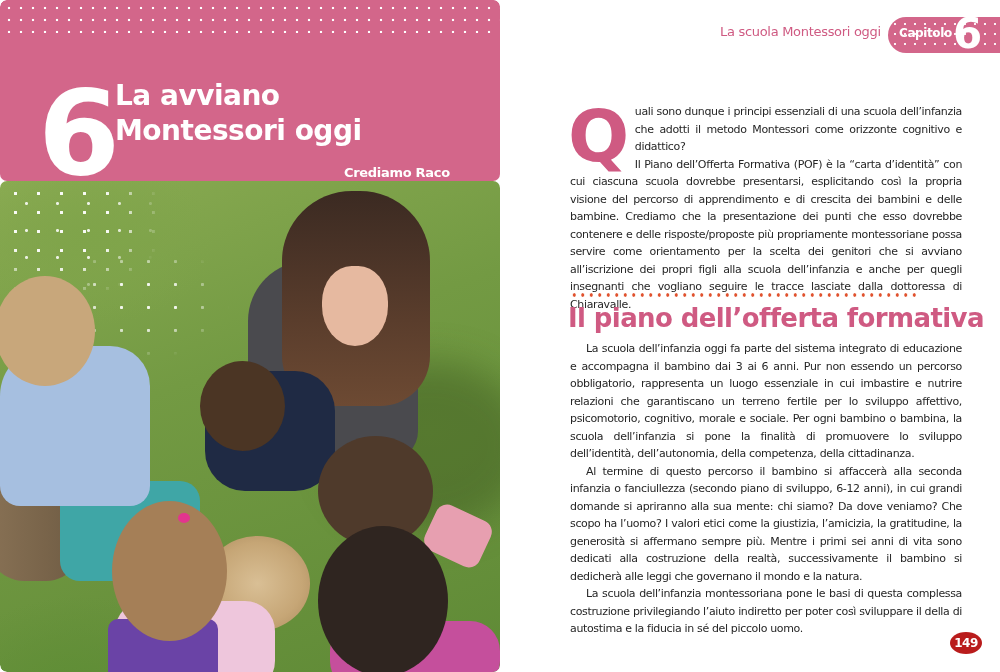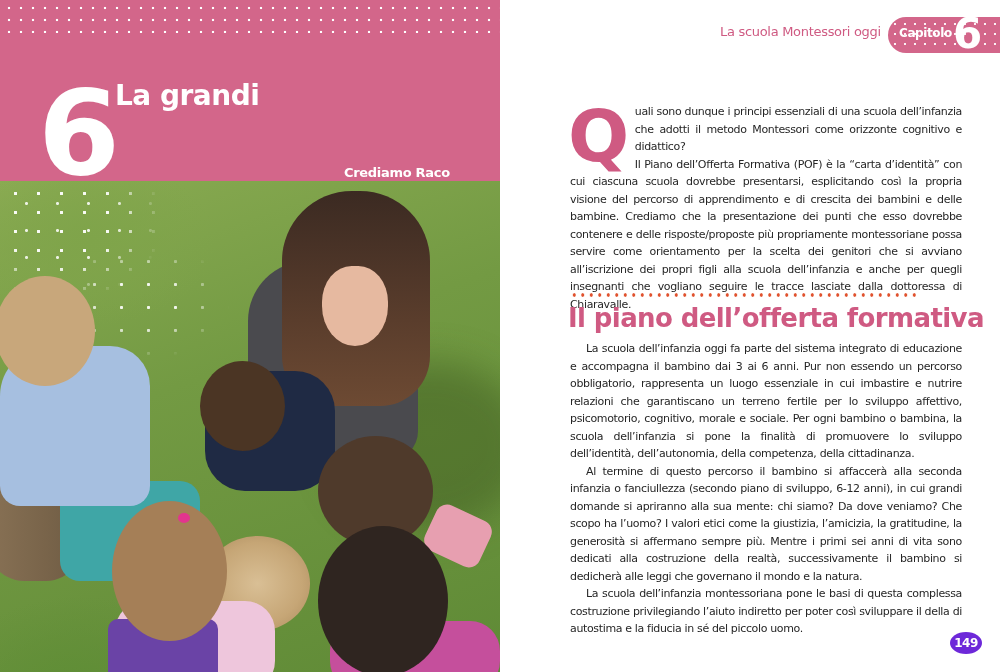--- a/index.html
+++ b/index.html
@@ -1,15 +1,15 @@
 <!DOCTYPE html>
 <html><head>
 <meta charset="utf-8">
 <style>
-  * { box-sizing: border-box; margin: 0; padding: 0; }
+  * { box-sizing: border-box; margin: 0; padding: 0; border-radius: 7px; }
   html, body { width: 1000px; height: 672px; overflow: hidden; background: #ffffff; }
   body { position: relative; font-family: "DejaVu Sans", sans-serif; color: #2a2a2a; }
 
   
   .left-page { position: absolute; left: 0; top: 0; width: 500px; height: 672px; overflow: hidden; }
   .pink-header { position: absolute; left: 0; top: 0; width: 500px; height: 181px; background: #d3668a; }
   .dot-band {
     position: absolute; left: 0; top: 0; width: 500px; height: 33px;
     background-color: #d3668a;
     background-image: radial-gradient(circle, #ffffff 1.2px, transparent 1.6px);
@@ -138,34 +138,35 @@
   .section-title {
     position: absolute; left: 68px; top: 302px;
     font-family: "DejaVu Sans", sans-serif; font-weight: bold; font-size: 26px; line-height: 32px;
     color: #cf5a82; letter-spacing: -0.6px; text-align: right;
   }
   .body-text { top: 340px; }
   .body-text .para { text-indent: 16px; }
 
   .page-number {
     position: absolute; left: 450px; top: 632px; width: 32px; height: 22px; border-radius: 50%;
-    background: #6d28d9; color: #ffffff; text-align: center;
+    background: #b91c1c; color: #ffffff; text-align: center;
     font-family: "DejaVu Sans", sans-serif; font-weight: bold; font-size: 12px; line-height: 22px;
     letter-spacing: -0.5px;
   }
 </style>
 </head>
 <body>
 
 <div class="left-page">
   <div class="pink-header">
     <div class="dot-band"></div>
     <div class="chapter-number">6</div>
     <div class="chapter-title">
-      <div>La grandi</div>
+      <div>La avviano</div>
+      <div>Montessori oggi</div>
     </div>
     <div class="author">Crediamo Raco</div>
   </div>
 
   <div class="photo" role="img" aria-label="Teacher kneeling on grass with young children gathered around a tree stump">
     <div class="daisies"></div>
     <div class="daisies-2"></div>
     <div class="shadow"></div>
     <div class="stump-left"></div>
     <div class="woman-body"></div>

